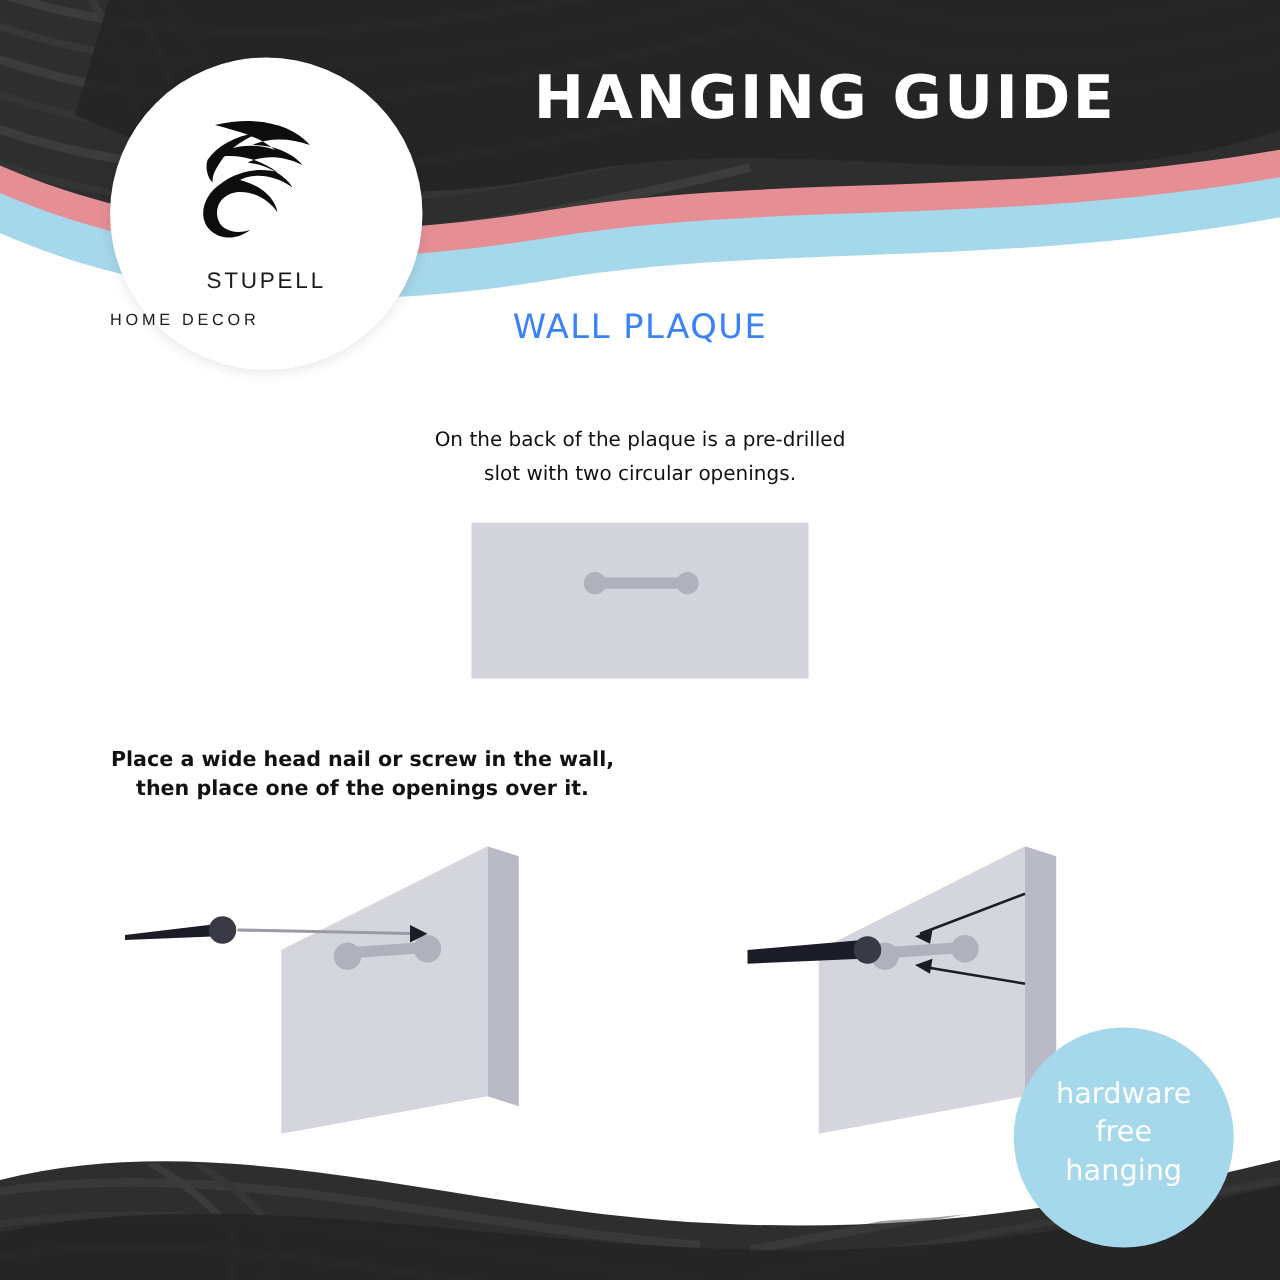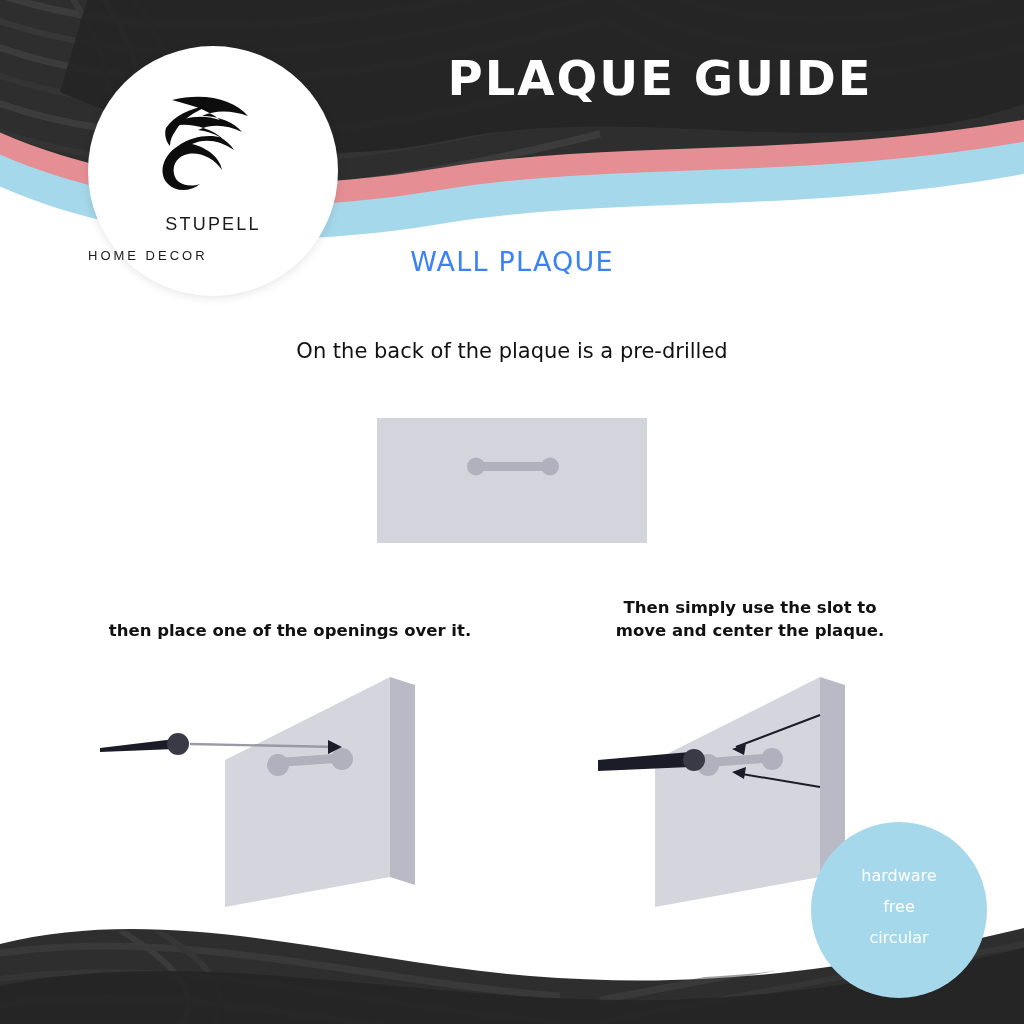--- a/index.html
+++ b/index.html
@@ -98,21 +98,21 @@
   }
 
   .intro-text {
     position: absolute;
     left: 262px;
     top: 338px;
     width: 500px;
     text-align: center;
     color: #111111;
     font-family: "DejaVu Sans", sans-serif;
-    font-size: 21px;
+    font-size: 16px;
     line-height: 27px;
   }
 
   
   .plaque-back {
     position: absolute;
     left: 377px;
     top: 418px;
     width: 270px;
     height: 125px;
@@ -170,21 +170,21 @@
     background: #a5d8ea;
     z-index: 7;
   }
   .hw-text {
     position: absolute;
     left: 0; right: 0;
     top: 38px;
     text-align: center;
     color: #ffffff;
     font-family: "DejaVu Sans", sans-serif;
-    font-size: 16px;
+    font-size: 23px;
     line-height: 31px;
   }
 </style>
 </head>
 <body>
 
 <div id="page">
 
   <svg class="bg-svg" viewBox="0 0 1024 1024">
     <defs>
@@ -230,53 +230,50 @@
         <path d="M-40,1012 C160,970 360,1034 560,1048" stroke="#454545" stroke-width="7" fill="none"></path>
         <path d="M120,930 C200,980 210,1010 150,1060" stroke="#484848" stroke-width="6" fill="none"></path>
         <path d="M150,926 C232,976 242,1006 182,1056" stroke="#3e3e3e" stroke-width="6" fill="none"></path>
         <path d="M600,1000 C760,970 900,944 1060,916" stroke="#444444" stroke-width="7" fill="none"></path>
         <path d="M600,1022 C760,992 900,966 1060,938" stroke="#3c3c3c" stroke-width="6" fill="none"></path>
       </g>
       <path d="M0,986 C200,944 420,1004 660,1000 C820,996 930,970 1024,948 L1024,1024 L0,1024 Z" fill="#232323" opacity="0.8"></path>
     </g>
   </svg>
 
-  <div class="header-title">PLAQUE GUIDE</div>
+  <div class="header-title">HANGING GUIDE</div>
 
   <div class="logo-badge">
     <svg class="logo-mark" viewBox="0 0 130 130">
       <path d="M24,24 C58,16 86,24 100,40 C84,34 66,34 54,40 C70,40 86,46 94,56 C78,48 62,48 50,54 C66,56 80,64 86,74 C72,64 56,62 44,68 C60,72 72,82 74,94 C66,82 52,76 40,78 C30,80 24,88 26,98 C28,108 40,112 52,108 C42,116 28,116 20,108 C10,98 14,80 30,70 C44,60 62,58 74,62 C62,52 42,46 24,50 C34,40 56,38 72,44 C58,32 38,28 24,24 Z" fill="#0d0d0d"></path>
       <path d="M18,52 C26,40 42,32 60,30 C46,36 34,44 28,54 C24,60 22,64 22,70 C18,66 16,58 18,52 Z" fill="#0d0d0d"></path>
     </svg>
     <div class="logo-name">STUPELL</div>
     <div class="logo-sub">HOME DECOR</div>
   </div>
 
   <div class="section-title">WALL PLAQUE</div>
 
   <div class="intro-text">
     <span>On the back of the plaque is a pre-drilled</span><br>
+    <span>slot with two circular openings.</span>
   </div>
 
   <svg class="plaque-back" viewBox="0 0 270 125">
     <rect x="0" y="0" width="270" height="125" fill="#d3d4dc"></rect>
     <g>
       <rect x="96" y="44" width="80" height="9" rx="4.5" fill="#b0b1bd"></rect>
       <circle cx="99" cy="48.5" r="9" fill="#b0b1bd"></circle>
       <circle cx="173" cy="48.5" r="9" fill="#b0b1bd"></circle>
     </g>
   </svg>
 
   <div class="cap-left">
-    <br>
+    <span>Place a wide head nail or screw in the wall,</span><br>
     <span>then place one of the openings over it.</span>
-  </div>
-  <div class="cap-right">
-    <span>Then simply use the slot to</span><br>
-    <span>move and center the plaque.</span>
   </div>
 
   <svg class="step-left-fig" viewBox="0 0 420 270">
 
     <polygon points="155,105 320,22 320,222 155,252" fill="#d5d6dd"></polygon>
     <polygon points="320,22 345,30 345,230 320,222" fill="#b9bac6"></polygon>
 
     <g>
       <rect x="206" y="103" width="63" height="9" rx="4.5" fill="#b0b1bd" transform="rotate(-4 206 103)"></rect>
       <circle cx="208" cy="110" r="11" fill="#b0b1bd"></circle>
@@ -313,17 +310,17 @@
       <polygon points="192,94 206,89 204,100" fill="#1c1c28"></polygon>
       <line x1="280" y1="132" x2="196" y2="118" stroke="#1c1c28" stroke-width="2"></line>
       <polygon points="192,117 206,112 204,124" fill="#1c1c28"></polygon>
     </g>
   </svg>
 
   <div class="hw-badge">
     <div class="hw-text">
       <span>hardware</span><br>
       <span>free</span><br>
-      <span>circular</span>
+      <span>hanging</span>
     </div>
   </div>
 
 </div>
 
 </body></html>

